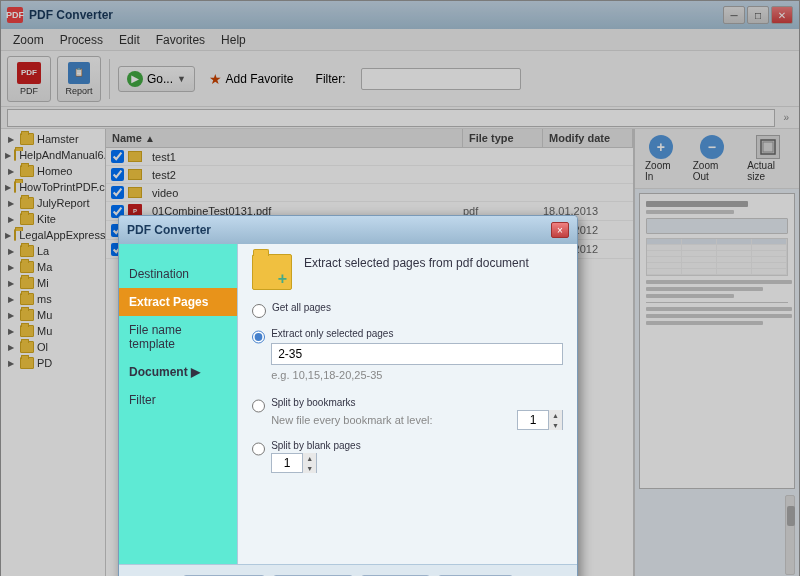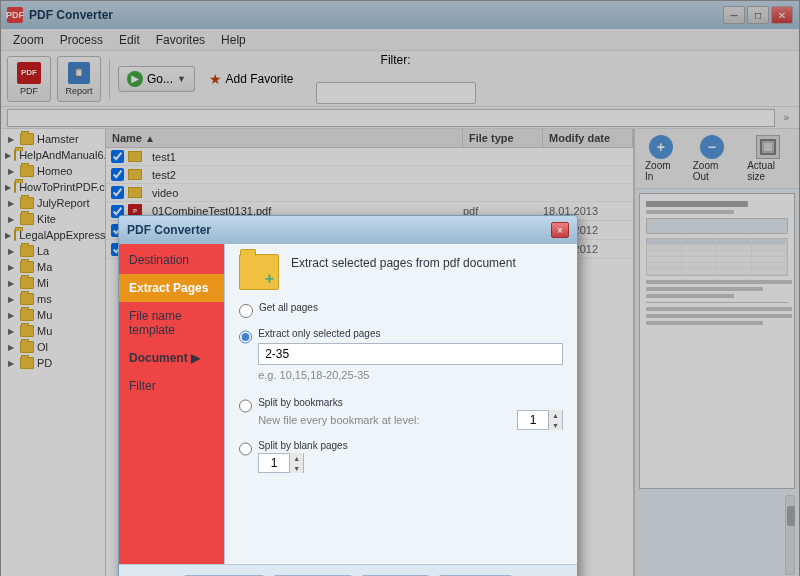--- a/index.html
+++ b/index.html
@@ -163,21 +163,20 @@
       gap: 4px;
       padding: 3px 8px;
       cursor: pointer;
       height: 26px;
     }
     .filter-area {
       display: flex;
       align-items: center;
       gap: 15px;
       margin-left: 8px;
-      flex-direction: column;
     }
     .filter-input {
       width: 160px;
       height: 22px;
       border: 1px solid #bbb;
       border-radius: 2px;
       padding: 2px 4px;
       background: white;
     }
 
@@ -457,24 +456,24 @@
     }
 
     
     .modal-body {
       display: flex;
       min-height: 320px;
     }
 
     
     .modal-nav {
-      width: 106px;
-      background: #ef4444;
+      width: 119px;
+      background: #5eead4;
       border-right: 1px solid #b0c8dc;
-      padding: 2px 0;
+      padding: 16px 0;
     }
     .nav-item {
       padding: 7px 10px;
       font-size: 12px;
       color: #334;
       cursor: pointer;
     }
     .nav-item.active {
       background: #e8931a;
       color: white;

